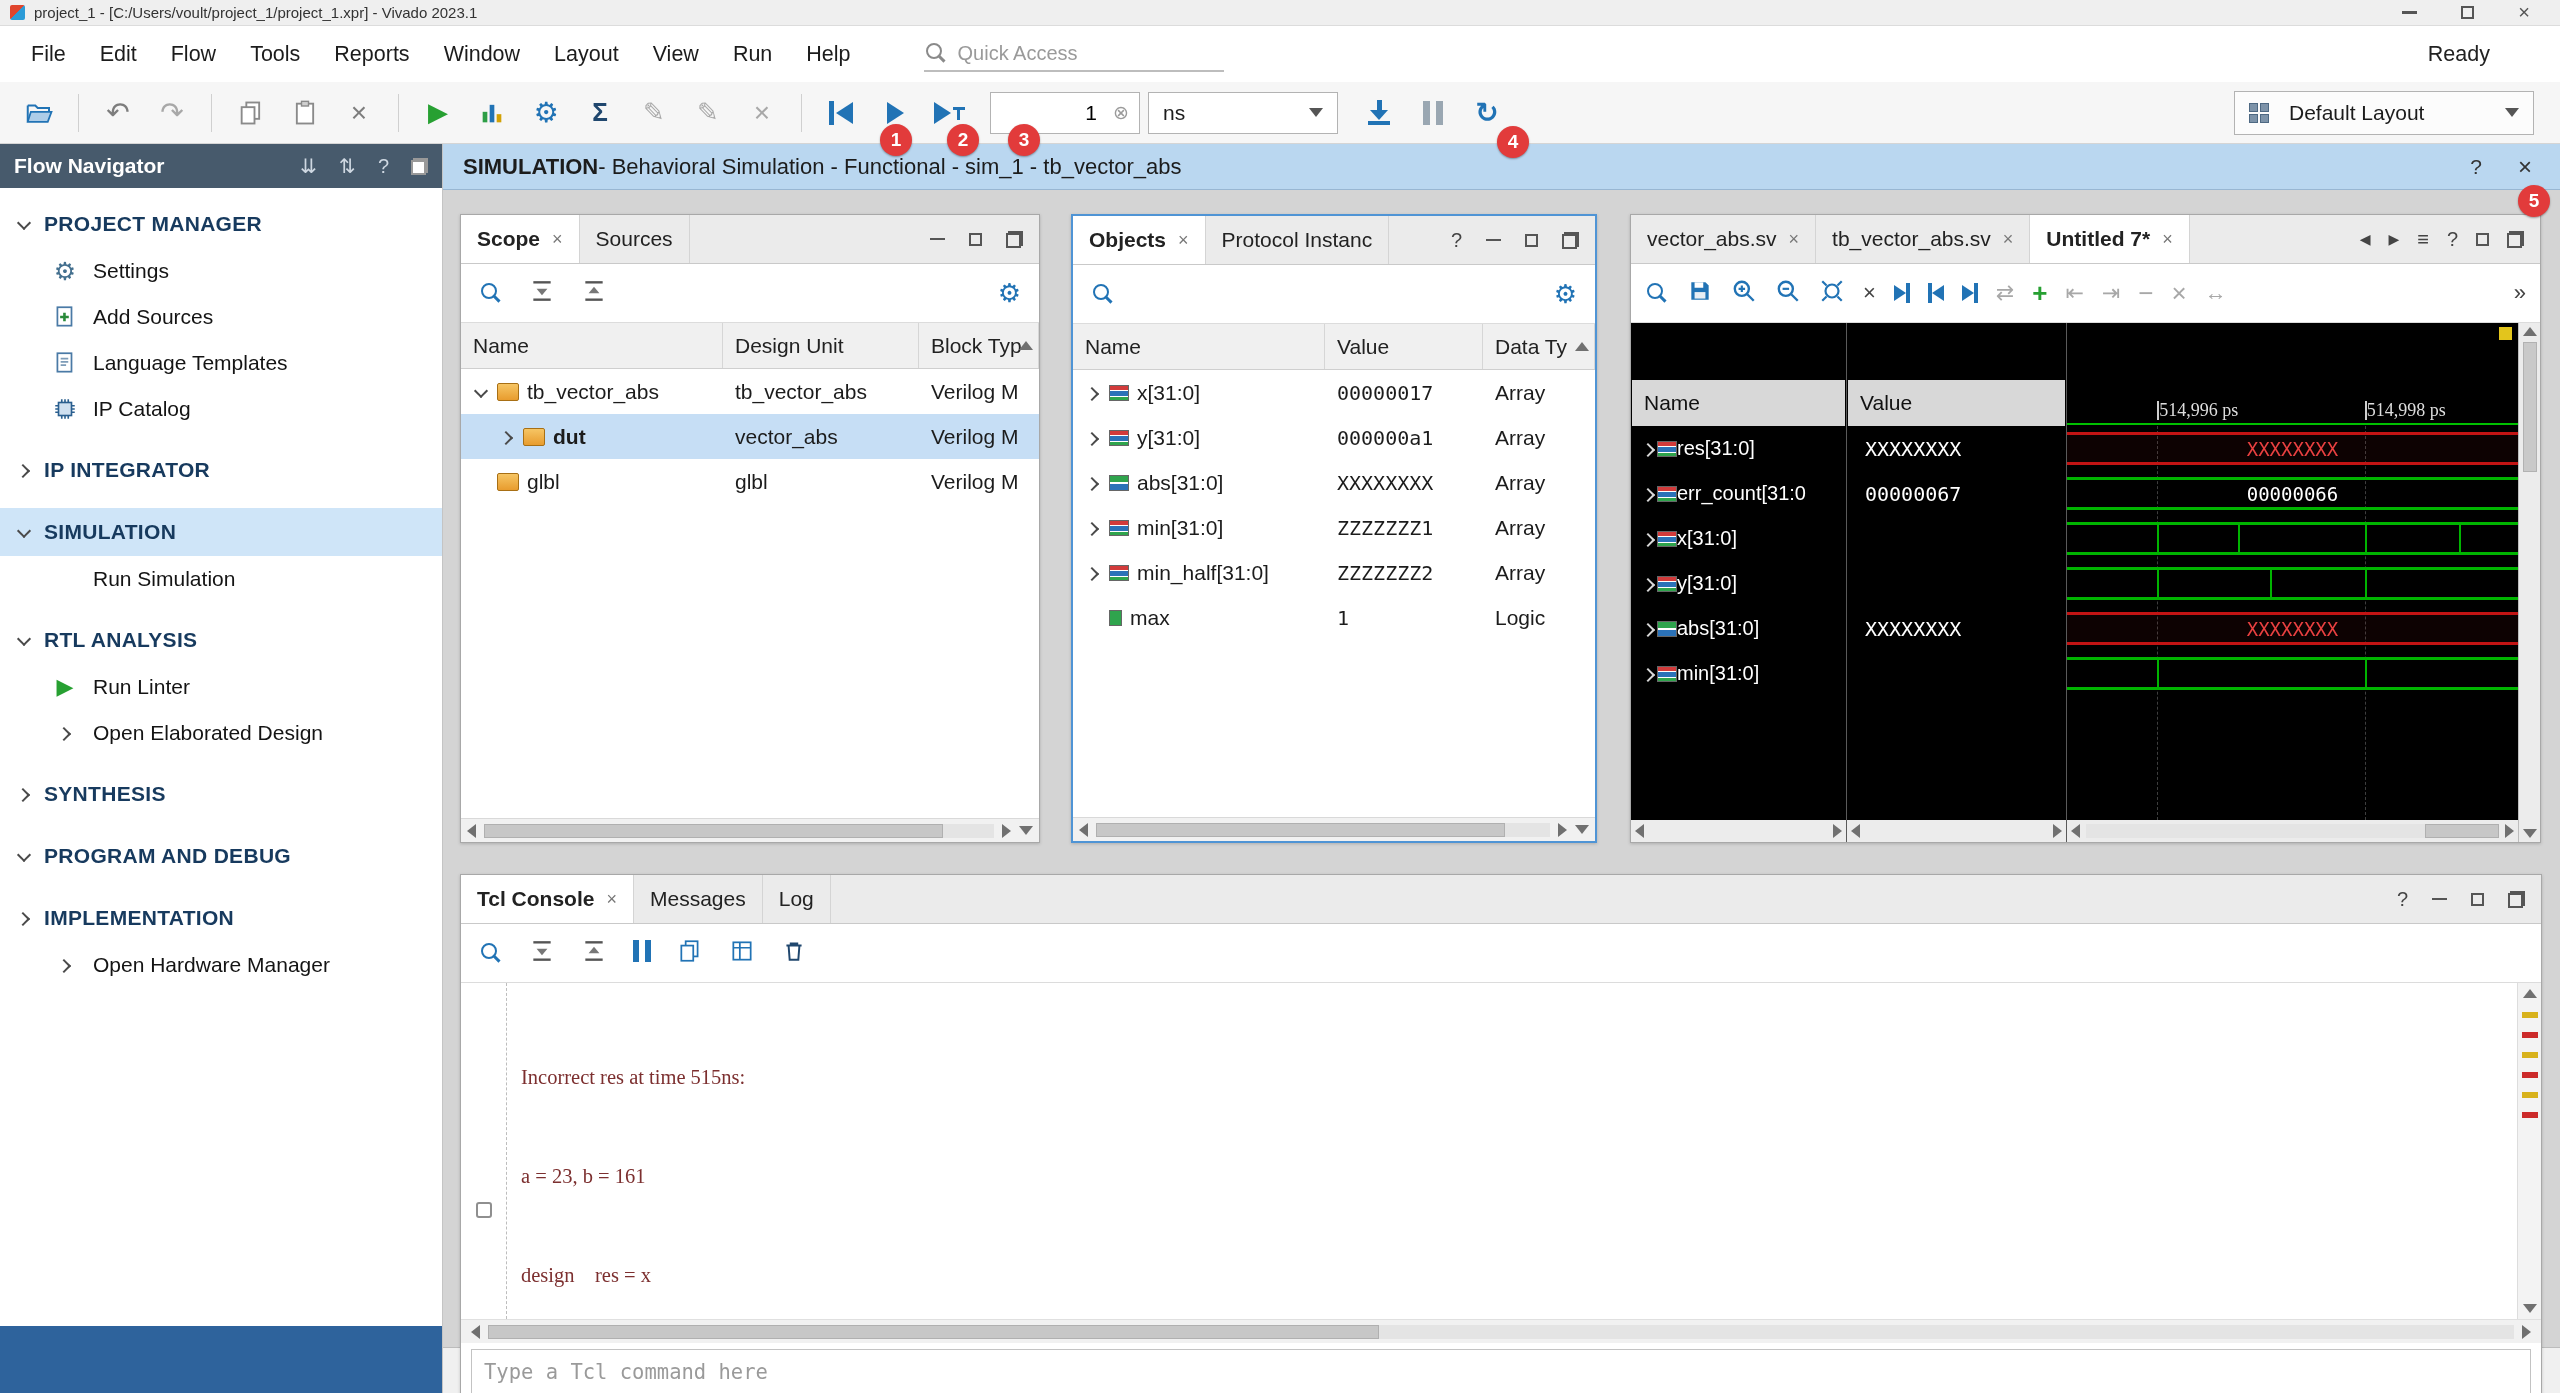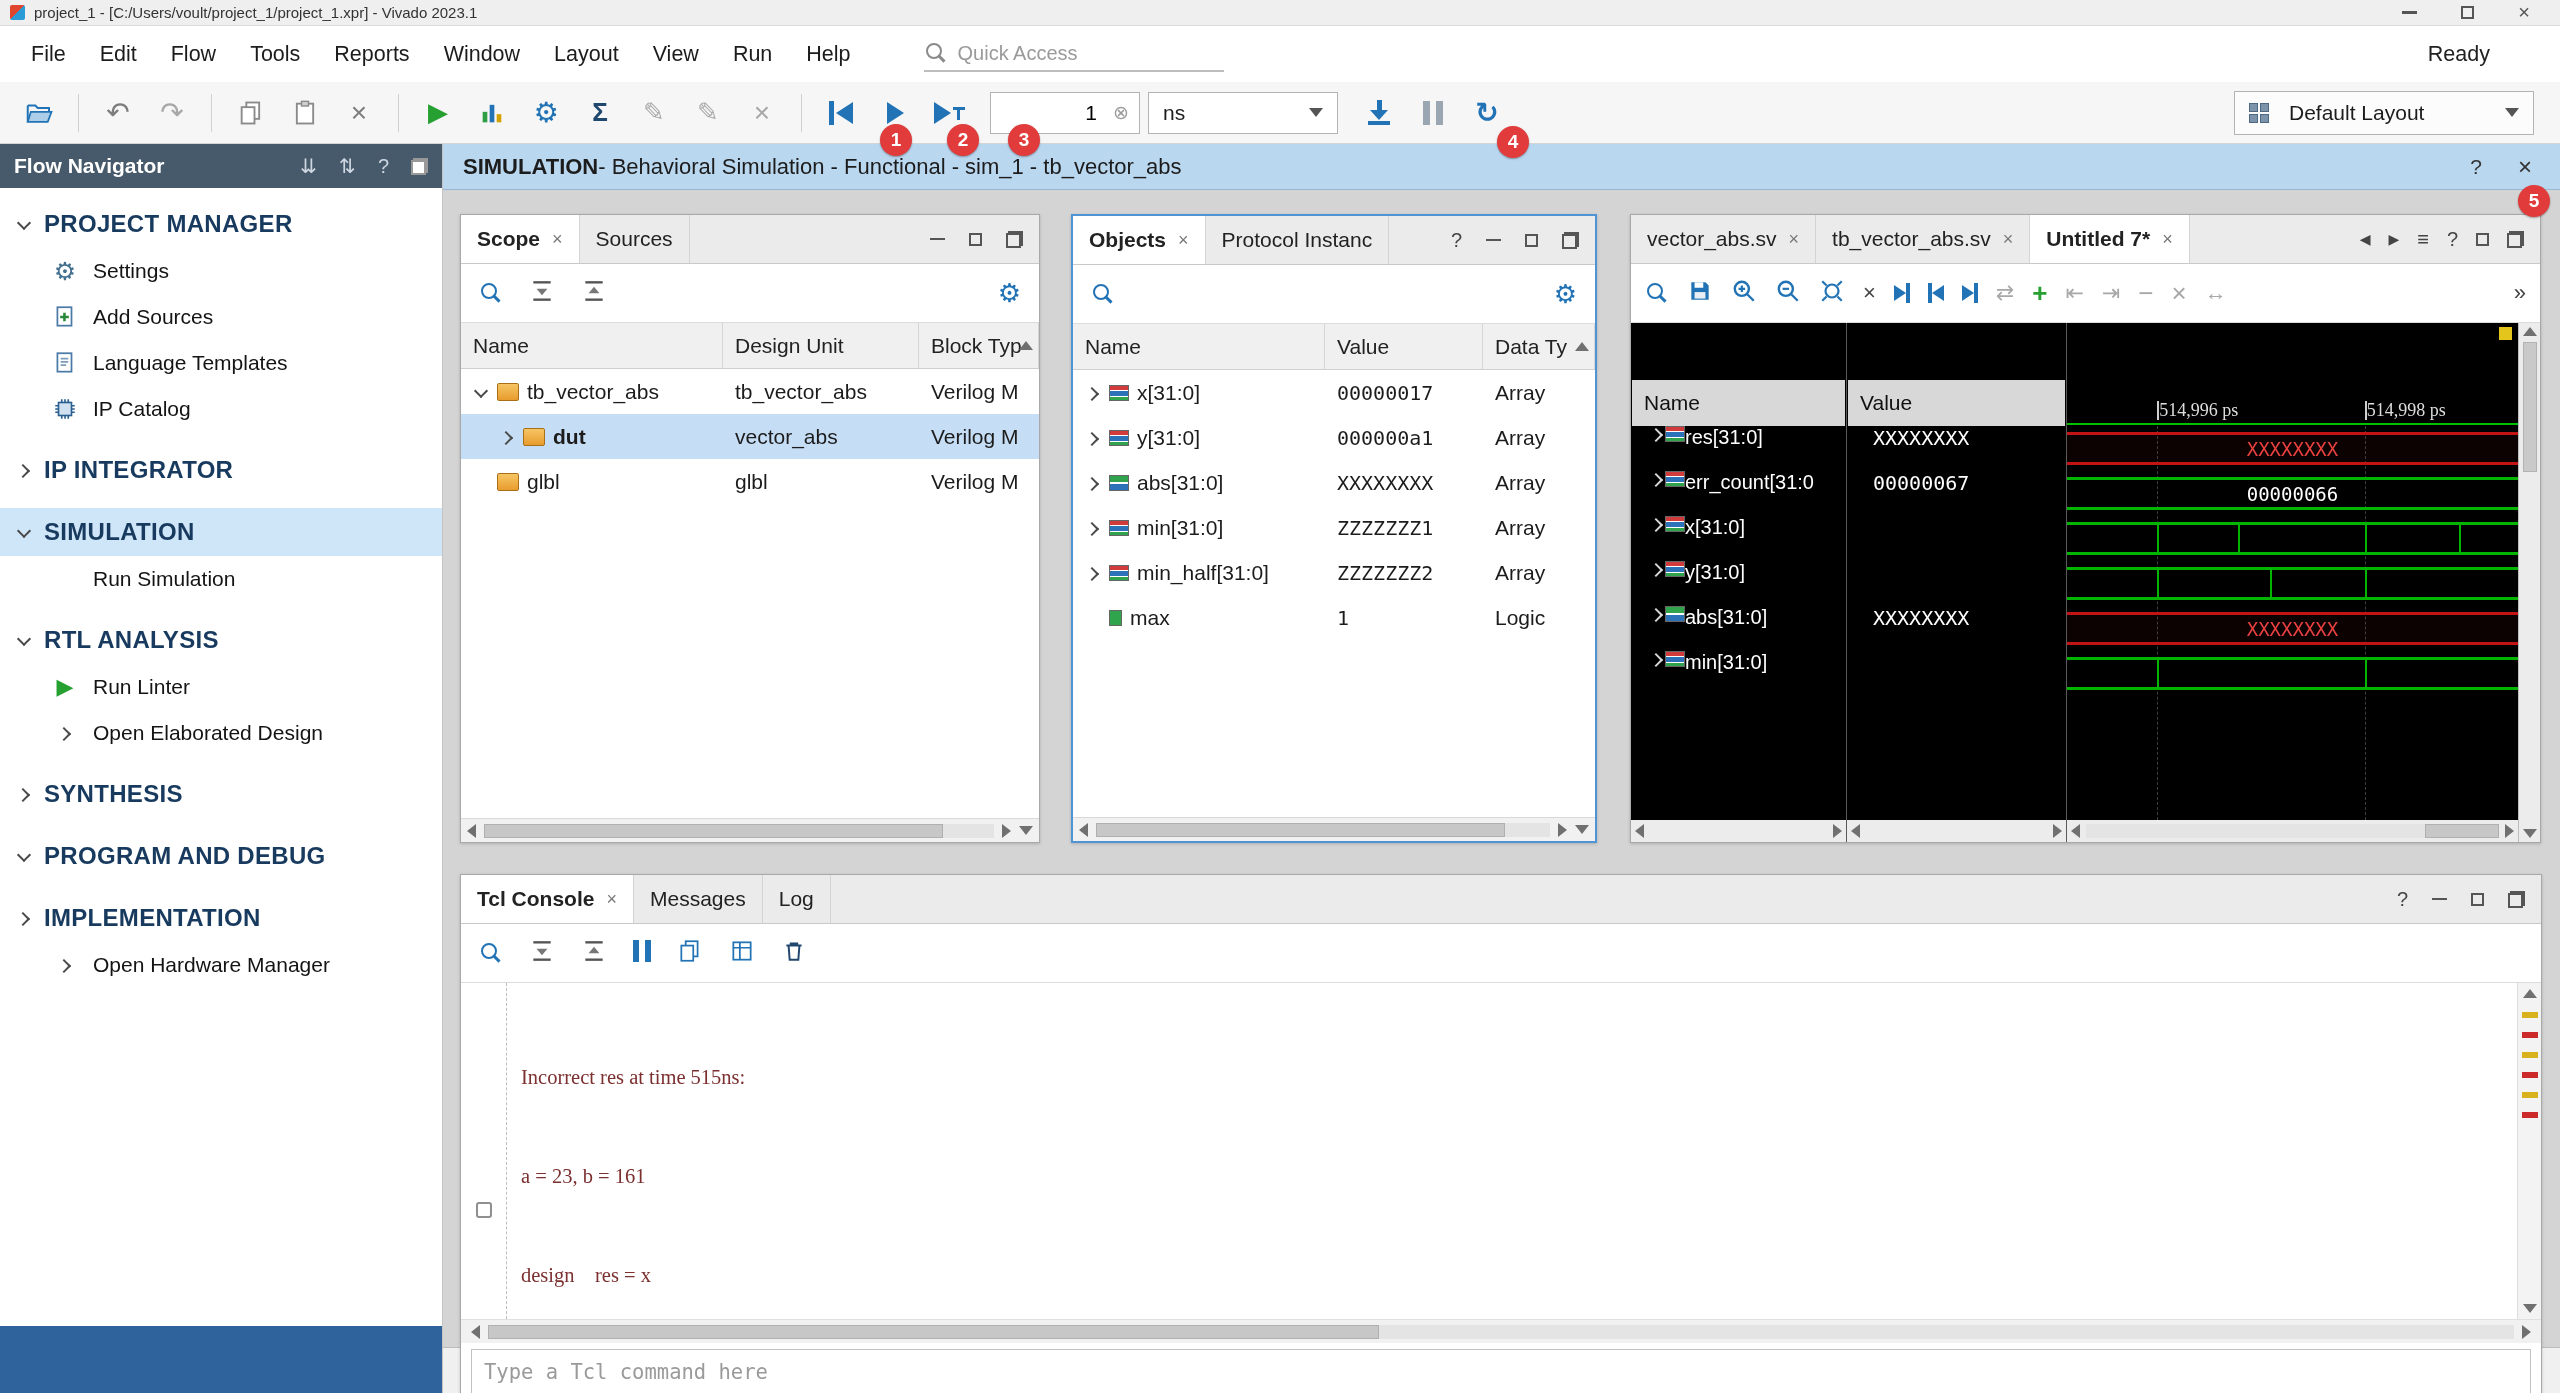--- a/index.html
+++ b/index.html
@@ -54,21 +54,21 @@
 .tiny-t{position:relative;width:12px;height:16px;display:inline-block}
 .tiny-t::before{content:"";position:absolute;left:0;top:2px;width:12px;height:3px;background:#2173b5}
 .tiny-t::after{content:"";position:absolute;left:4.5px;top:2px;width:3px;height:13px;background:#2173b5}
 
 .content{flex:1;display:flex;min-height:0}
 .sidebar{width:443px;flex:0 0 443px;display:flex;flex-direction:column;background:#fff;border-right:1px solid #c4c4c4}
 .sidebar-header{height:44px;flex:0 0 44px;background:#475a6c;color:#fff;display:flex;align-items:center;padding:0 14px;font-size:21px;font-weight:bold}
 .sh-icons{margin-left:auto;display:flex;gap:22px;color:#cfd8e2;font-size:20px;font-weight:normal;align-items:center}
 .sidebar-body{flex:1;overflow:hidden;padding-top:12px}
 .fn-section{height:48px;display:flex;align-items:center;padding-left:16px;gap:12px;margin-top:14px}
-.fn-sec-label{font-weight:bold;color:#173a5e;font-size:24px;letter-spacing:.3px}
+.fn-sec-label{font-weight:bold;color:#173a5e;font-size:21px;letter-spacing:.3px}
 .fn-item{height:46px;display:flex;align-items:center;padding-left:50px;gap:13px;font-size:21px;color:#141414}
 .fn-ic{width:30px;flex:0 0 30px;display:flex;justify-content:center;align-items:center}
 .fn-section.selected{background:#cfe5f8}
 .sidebar-footer{height:67px;flex:0 0 67px;background:#2e639c}
 .chev{width:16px;height:16px;position:relative;display:inline-block;flex:0 0 16px}
 .chev::before{content:"";position:absolute;width:8px;height:8px;border-right:2.2px solid #4a4a4a;border-bottom:2.2px solid #4a4a4a}
 .chev.d::before{transform:rotate(45deg);left:3px;top:2px}
 .chev.r::before{transform:rotate(-45deg);left:2px;top:4px}
 .chev.white::before{border-color:#d8d8d8}
 
@@ -119,21 +119,21 @@
 .tri.u{border-left:7px solid transparent;border-right:7px solid transparent;border-bottom:9px solid #707070}
 .tri.dn{border-left:7px solid transparent;border-right:7px solid transparent;border-top:9px solid #707070}
 
 .wave-toolbar{gap:18px;padding:0 14px}
 .wave-body{flex:1;display:flex;min-height:0;background:#000}
 .wcol{display:flex;flex-direction:column;border-right:1px solid #5a5a5a;background:#000}
 .wcol.names{width:216px;flex:0 0 216px}
 .wcol.values{width:220px;flex:0 0 220px}
 .wcol-spacer{height:57px;flex:0 0 57px}
 .wcol-head{height:46px;flex:0 0 46px;background:#d8d8d8;color:#111;display:flex;align-items:center;padding-left:12px;font-size:21px;margin:0 1px}
-.wrow{height:45px;flex:0 0 45px;display:flex;padding-left:18px;color:#fff;font-size:20px;white-space:nowrap;overflow:hidden}
+.wrow{height:45px;flex:0 0 45px;display:flex;align-items:center;padding-left:10px;color:#fff;font-size:20px;white-space:nowrap;overflow:hidden}
 .wrow .wval{font-family:"DejaVu Sans Mono",monospace;font-size:20px;color:#fff;padding-left:8px}
 .wcol-fill{flex:1}
 .wcol-hscroll{height:22px;flex:0 0 22px;background:#ececec;display:flex;align-items:center;justify-content:space-between;padding:0 4px}
 .wave-plot{flex:1;position:relative;min-width:0;background:#000}
 .tlabel{position:absolute;top:78px;color:#ddd;font-family:Liberation Serif, serif;font-size:18px;border-left:2px solid #cfcfcf;line-height:19px}
 .vgrid{position:absolute;top:103px;bottom:22px;border-left:1px dashed #3e3e3e}
 .topline{position:absolute;left:0;right:0;top:100px;height:2px;background:#00c000}
 .plot-rows{position:absolute;left:0;right:0;top:103px}
 .prow{height:45px;padding:6px 0;display:flex}
 .wx{flex:1;height:33px;border-top:3px solid #c21414;border-bottom:3px solid #c21414;display:flex;align-items:center;justify-content:center;color:#e84040;font-family:"DejaVu Sans Mono",monospace;font-size:19px;background:rgba(180,30,30,.07)}

